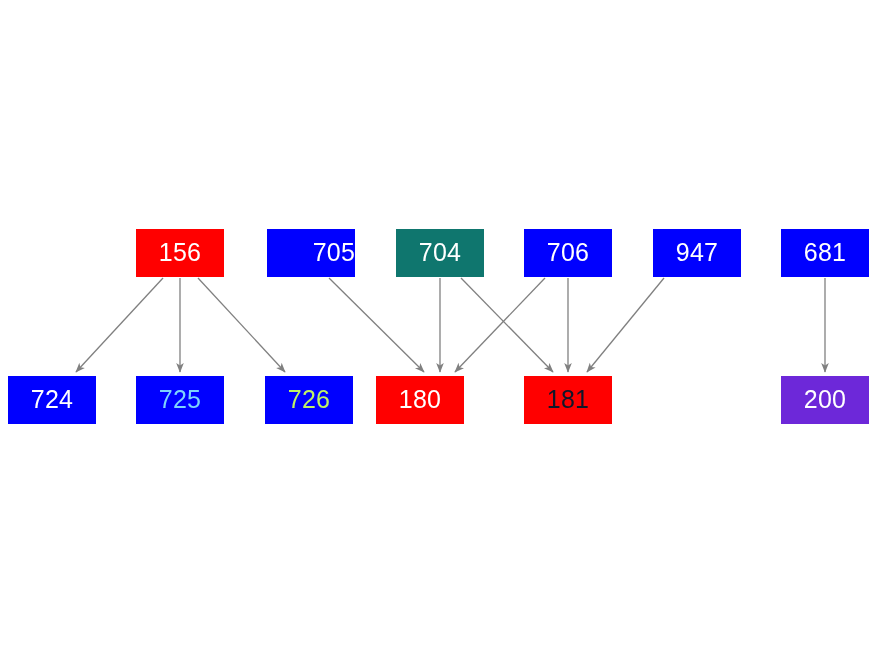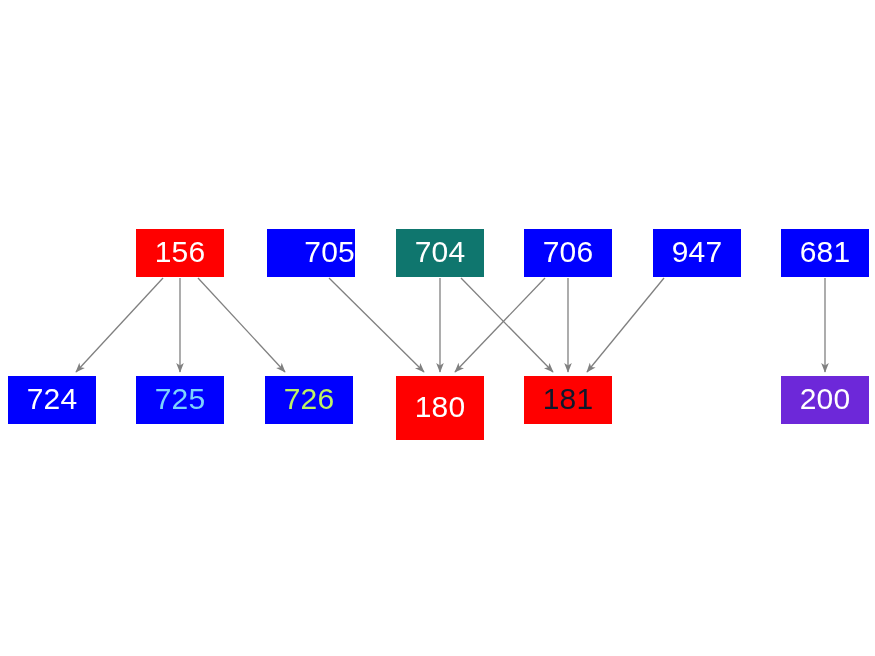--- a/index.html
+++ b/index.html
@@ -26,21 +26,21 @@
     width: 875px;
     height: 656px;
   }
   .node {
     position: absolute;
     display: flex;
     align-items: center;
     justify-content: center;
     box-sizing: border-box;
     color: #ffffff;
-    font-size: 30px;
+    font-size: 25px;
     line-height: 1;
     letter-spacing: 0.2px;
     font-family: "Liberation Sans", sans-serif;
     user-select: none;
   }
   .node-label {
     display: block;
     transform: translateY(-1px);
   }
 </style>
@@ -88,21 +88,21 @@
       </div>
       <div class="node" style="left: 8px; top: 376px; width: 88px; height: 48px; background: rgb(0, 0, 255); color: rgb(255, 255, 255);">
         <span class="node-label">724</span>
       </div>
       <div class="node" style="left: 136px; top: 376px; width: 88px; height: 48px; background: rgb(0, 0, 255); color: #7dd3fc;">
         <span class="node-label">725</span>
       </div>
       <div class="node" style="left: 265px; top: 376px; width: 88px; height: 48px; background: rgb(0, 0, 255); color: #bef264;">
         <span class="node-label">726</span>
       </div>
-      <div class="node" style="left: 396px; top: 376px; width: 88px; height: 64px; background: rgb(255, 0, 0); color: rgb(255, 255, 255);">
+      <div class="node" style="left: 376px; top: 376px; width: 88px; height: 48px; background: rgb(255, 0, 0); color: rgb(255, 255, 255);">
         <span class="node-label">180</span>
       </div>
       <div class="node" style="left: 524px; top: 376px; width: 88px; height: 48px; background: rgb(255, 0, 0); color: #0f172a;">
         <span class="node-label">181</span>
       </div>
       <div class="node" style="left: 781px; top: 376px; width: 88px; height: 48px; background: #6d28d9; color: rgb(255, 255, 255); text-align: right;">
         <span class="node-label">200</span>
       </div>
     </div>
 </div>

